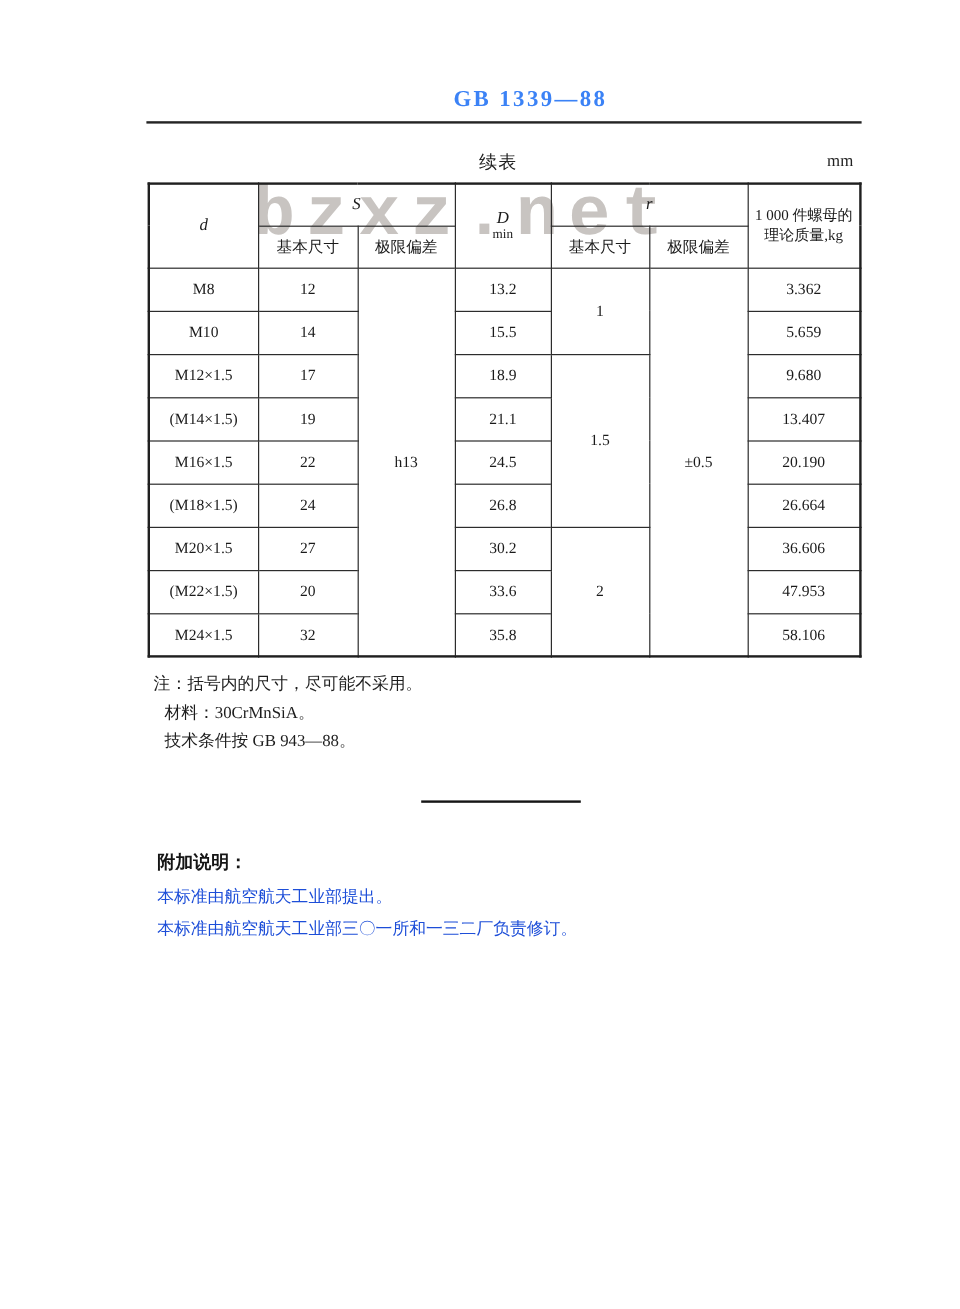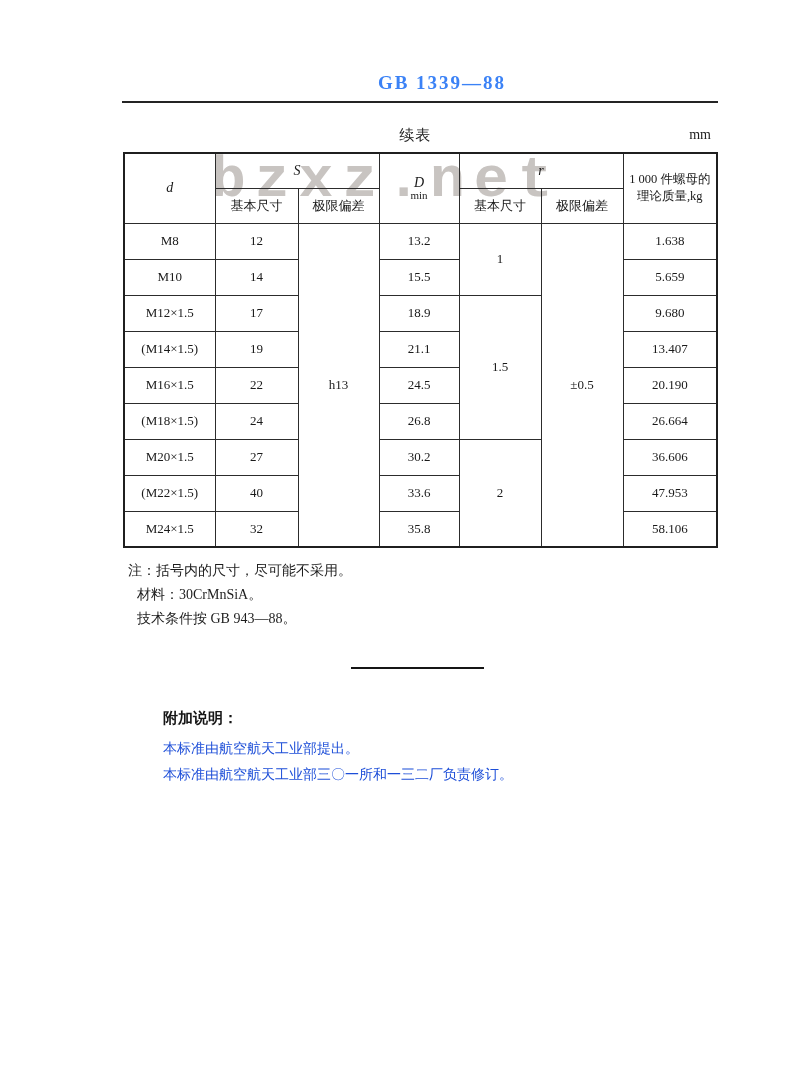--- a/index.html
+++ b/index.html
@@ -70,21 +70,21 @@
   .notes { margin-top: 11px; }
   .note-line { font-size: 14px; line-height: 24px; color: #1d1d1d; }
   .note-line.first { margin-left: 5px; }
   .note-line.indent { margin-left: 14px; }
 
   .mid-divider {
     width: 133px; height: 2px; background: #151515;
     margin: 0 auto; margin-top: 36px; position: relative; left: -3px;
   }
 
-  .appendix { margin-top: 40px; margin-left: 40px; }
+  .appendix { margin-top: 40px; margin-left: 8px; }
   .appendix-heading { font-size: 15px; font-weight: bold; color: #151515; margin-bottom: 8px; }
   .appendix-line { font-size: 14px; line-height: 25.5px; color: #1d4ed8; }
 </style>
 </head>
 <body>
 
 <div class="content">
 
   <div class="doc-title">GB 1339—88</div>
   <div class="title-rule"></div>
@@ -128,21 +128,21 @@
         <th>极限偏差</th>
       </tr>
 
       <tr>
         <td>M8</td>
         <td>12</td>
         <td rowspan="9">h13</td>
         <td>13.2</td>
         <td rowspan="2">1</td>
         <td rowspan="9">±0.5</td>
-        <td>1.638</td>
+        <td>3.362</td>
       </tr>
       <tr>
         <td>M10</td>
         <td>14</td>
         <td>15.5</td>
         <td>5.659</td>
       </tr>
       <tr>
         <td>M12×1.5</td>
         <td>17</td>
@@ -170,21 +170,21 @@
       </tr>
       <tr>
         <td>M20×1.5</td>
         <td>27</td>
         <td>30.2</td>
         <td rowspan="3">2</td>
         <td>36.606</td>
       </tr>
       <tr>
         <td>(M22×1.5)</td>
-        <td>40</td>
+        <td>20</td>
         <td>33.6</td>
         <td>47.953</td>
       </tr>
       <tr>
         <td>M24×1.5</td>
         <td>32</td>
         <td>35.8</td>
         <td>58.106</td>
       </tr>
     </tbody>

